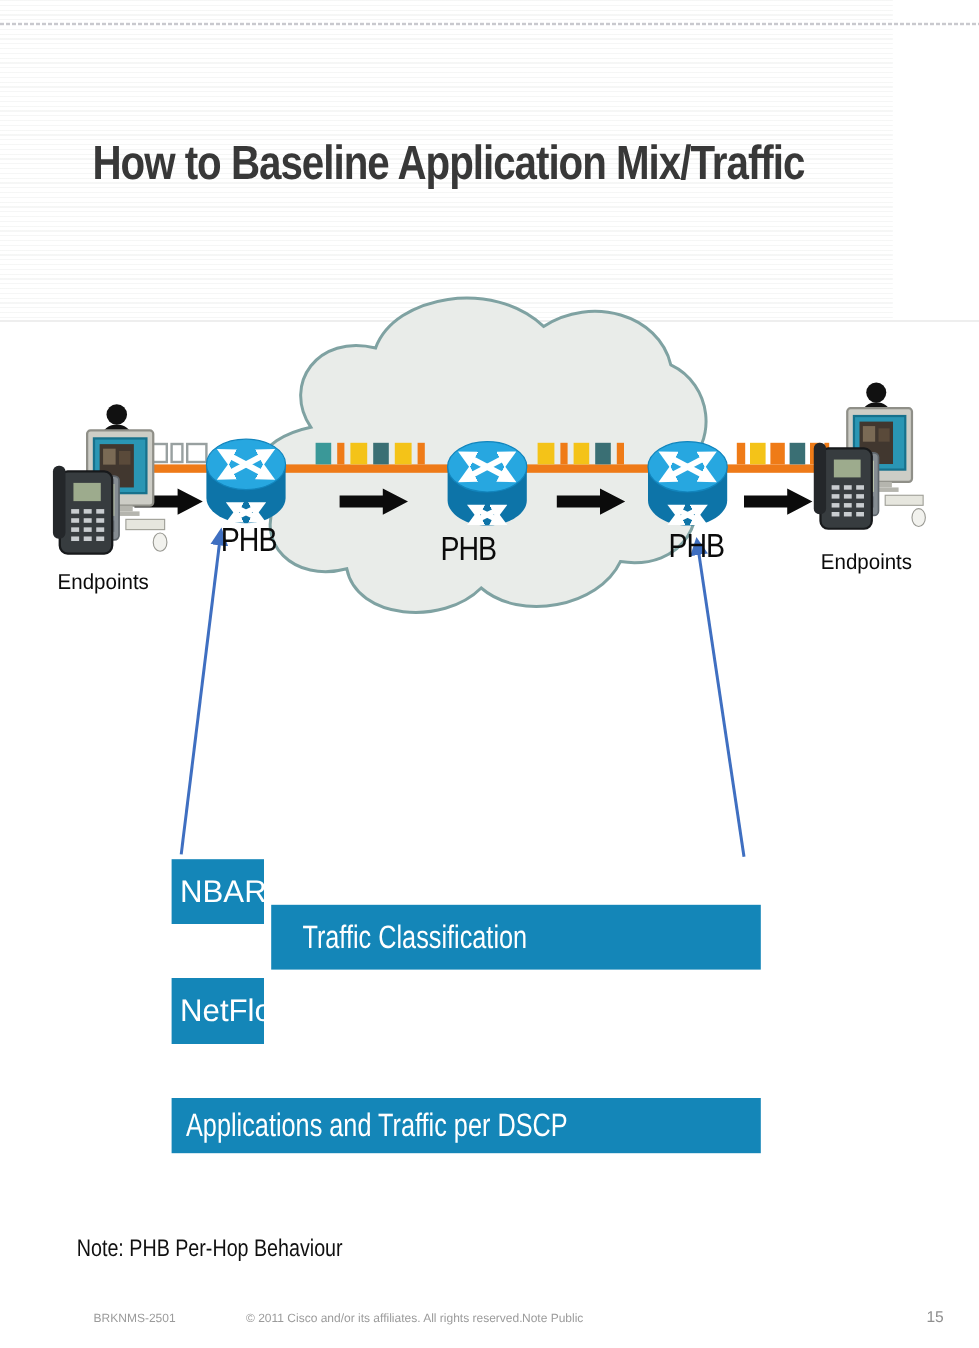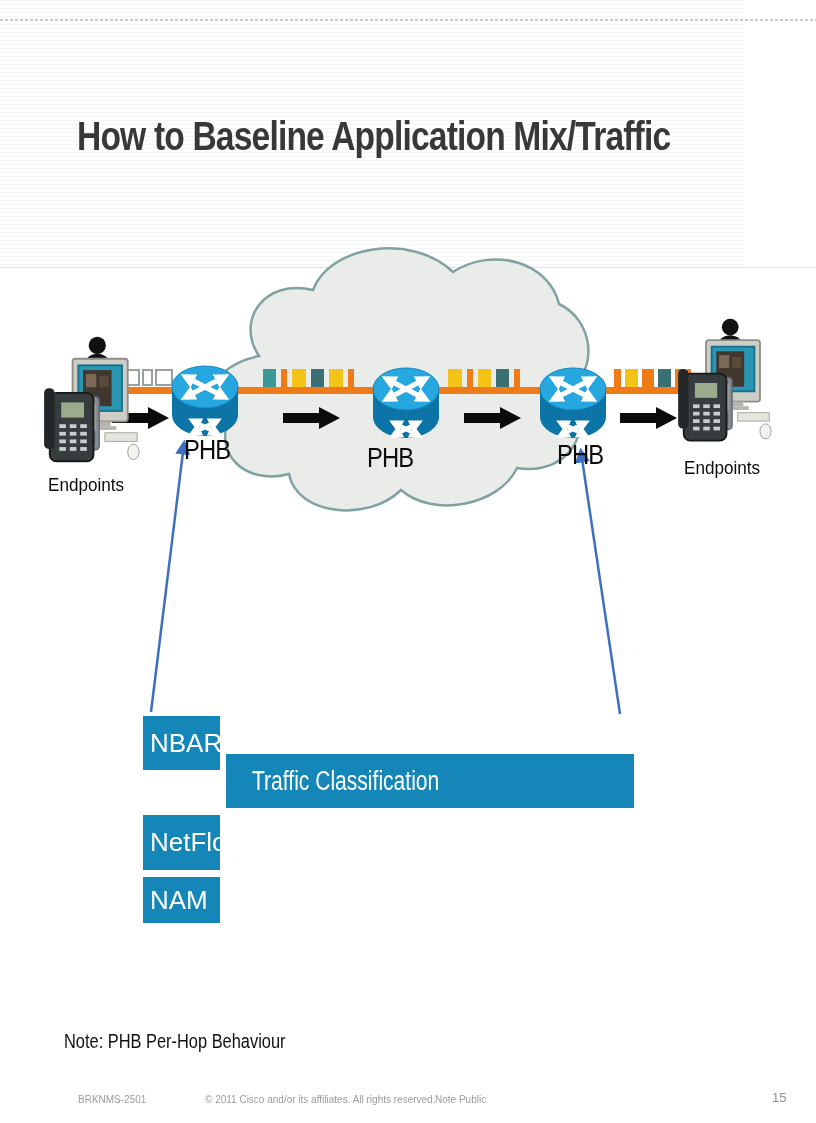--- a/index.html
+++ b/index.html
@@ -181,22 +181,22 @@
       <div class="tcell feat">
           <span>Traffic Classification</span>
         </div>
     </div>
     <div class="trow r2">
       <div class="tcell tool">
           <span>NetFlow</span>
         </div>
     </div>
     <div class="trow r3">
-      <div class="tcell tool">
-          <span>NAM</span>
+      <div class="tcell feat">
+          <span>Applications and Traffic per DSCP</span>
         </div>
     </div>
   </div>
 
   <div class="note">Note: PHB Per-Hop Behaviour</div>
 
   <div class="footer">
     <span class="f-session">BRKNMS-2501</span>
     <span class="f-copy">© 2011 Cisco and/or its affiliates. All rights reserved.</span>
     <span class="f-class">Note Public</span>

